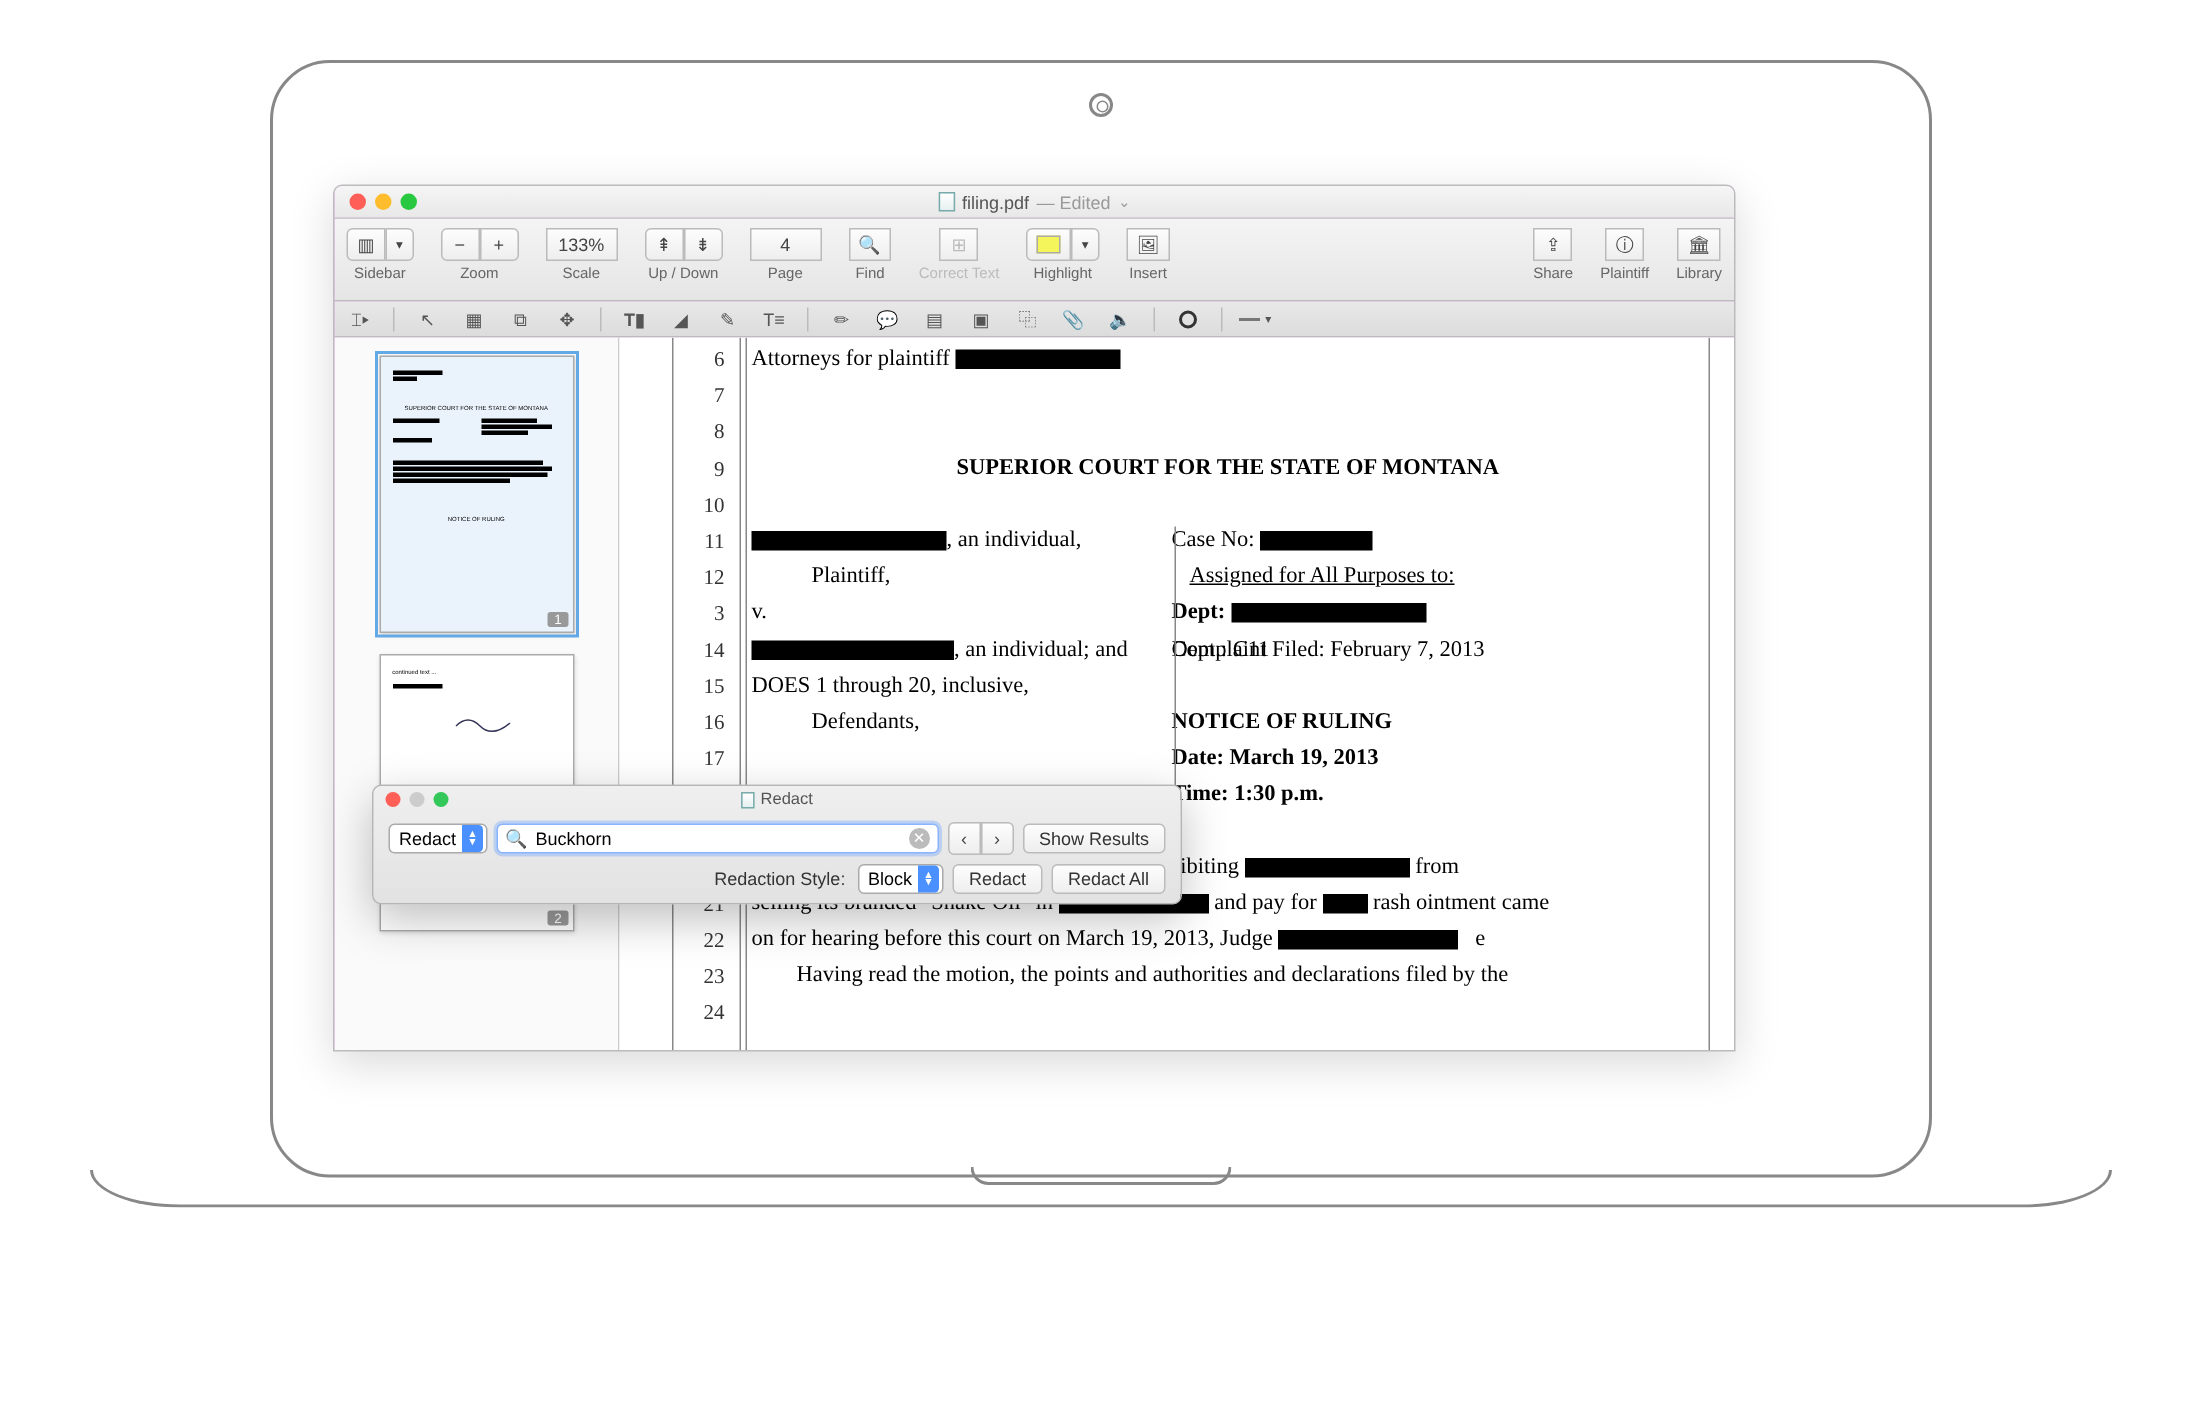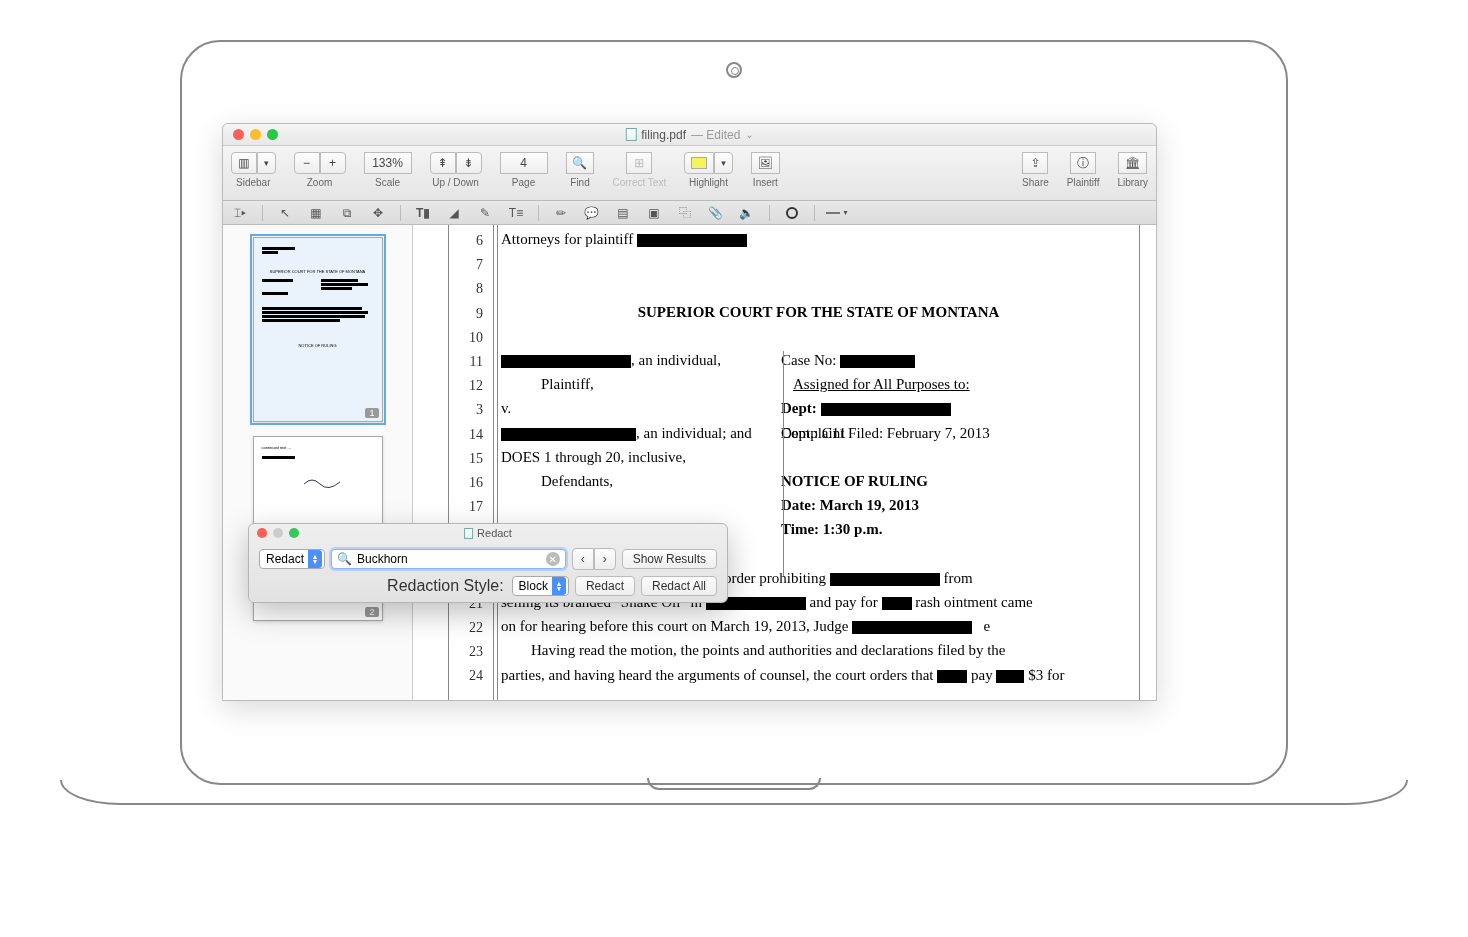--- a/index.html
+++ b/index.html
@@ -150,21 +150,21 @@
   .center{text-align:center; font-weight:bold;}
   .twocol{display:flex;}
   .lcol{width:280px;}
   .rcol{flex:1;}
   .bold{font-weight:bold;}
 
   
   .redact-panel{
     position:absolute;
     left:248px; top:523px;
-    width:480px; height:80px;
+    width:540px; height:80px;
     background:linear-gradient(#efefef,#e2e2e2);
     border:1px solid #b5b5b5;
     border-radius:6px;
     box-shadow:0 10px 30px rgba(0,0,0,0.25);
   }
   .rp-title{
     height:18px;
     display:flex; align-items:center; position:relative;
     font-size:11px; color:#555;
   }
@@ -190,21 +190,21 @@
   .searchbox .mag{color:#888; font-size:12px;}
   .searchbox input{border:none;outline:none;flex:1;font-size:12px;}
   .clear{width:14px;height:14px;background:#bbb;border-radius:50%;color:#fff;font-size:10px;display:flex;align-items:center;justify-content:center;}
   .navseg{display:flex;}
   .navseg .tbtn{min-width:22px;}
   .pillbtn{
     height:20px; padding:0 10px; background:linear-gradient(#fdfdfd,#eee); border:1px solid #bbb;
     border-radius:4px; font-size:12px; color:#333; display:flex;align-items:center;
   }
   .rp-row2{justify-content:flex-end;}
-  .rlabel{font-size:16px; color:#333; margin-right:2px;}
+  .rlabel{font-size:12px; color:#333; margin-right:2px;}
 
 </style>
 </head>
 <body>
 
 <div class="laptop-screen">
   <div class="camera"></div>
 </div>
 <div class="laptop-base"></div>
 
@@ -442,21 +442,20 @@
           </div>
           <div class="row twocol">
             <div class="lcol"></div>
             <div class="rcol bold">Time: 1:30 p.m.</div>
           </div>
           <div class="row"></div>
           <div class="row">&nbsp;&nbsp;&nbsp;&nbsp;&nbsp;&nbsp;&nbsp;&nbsp;<span class="redact" style="width:150px;"></span> <span>for an order prohibiting</span> <span class="redact" style="width:110px;"></span> <span>from</span></div>
           <div class="row"><span>selling its branded "Snake Oil" in</span> <span class="redact" style="width:100px;"></span> <span>and pay for</span> <span class="redact" style="width:30px;"></span> <span>rash ointment came</span></div>
           <div class="row"><span>on for hearing before this court on March 19, 2013, Judge</span> <span class="redact" style="width:120px;"></span>&nbsp;&nbsp;&nbsp;<span>e</span></div>
           <div class="row">&nbsp;&nbsp;&nbsp;&nbsp;&nbsp;&nbsp;&nbsp;&nbsp;<span>Having read the motion, the points and authorities and declarations filed by the</span></div>
-          <div class="row"><span>parties, and having heard the arguments of counsel, the court orders that</span> <span class="redact" style="width:30px;"></span> <span>pay</span> <span class="redact" style="width:28px;"></span> <span>$3 for</span></div>
         </div>
 
         <div class="vline" style="left:360px; top:126px; height:225px;"></div>
       </div>
     </div>
   </div>
 </div>
 
 <div class="redact-panel">
   <div class="rp-title">

